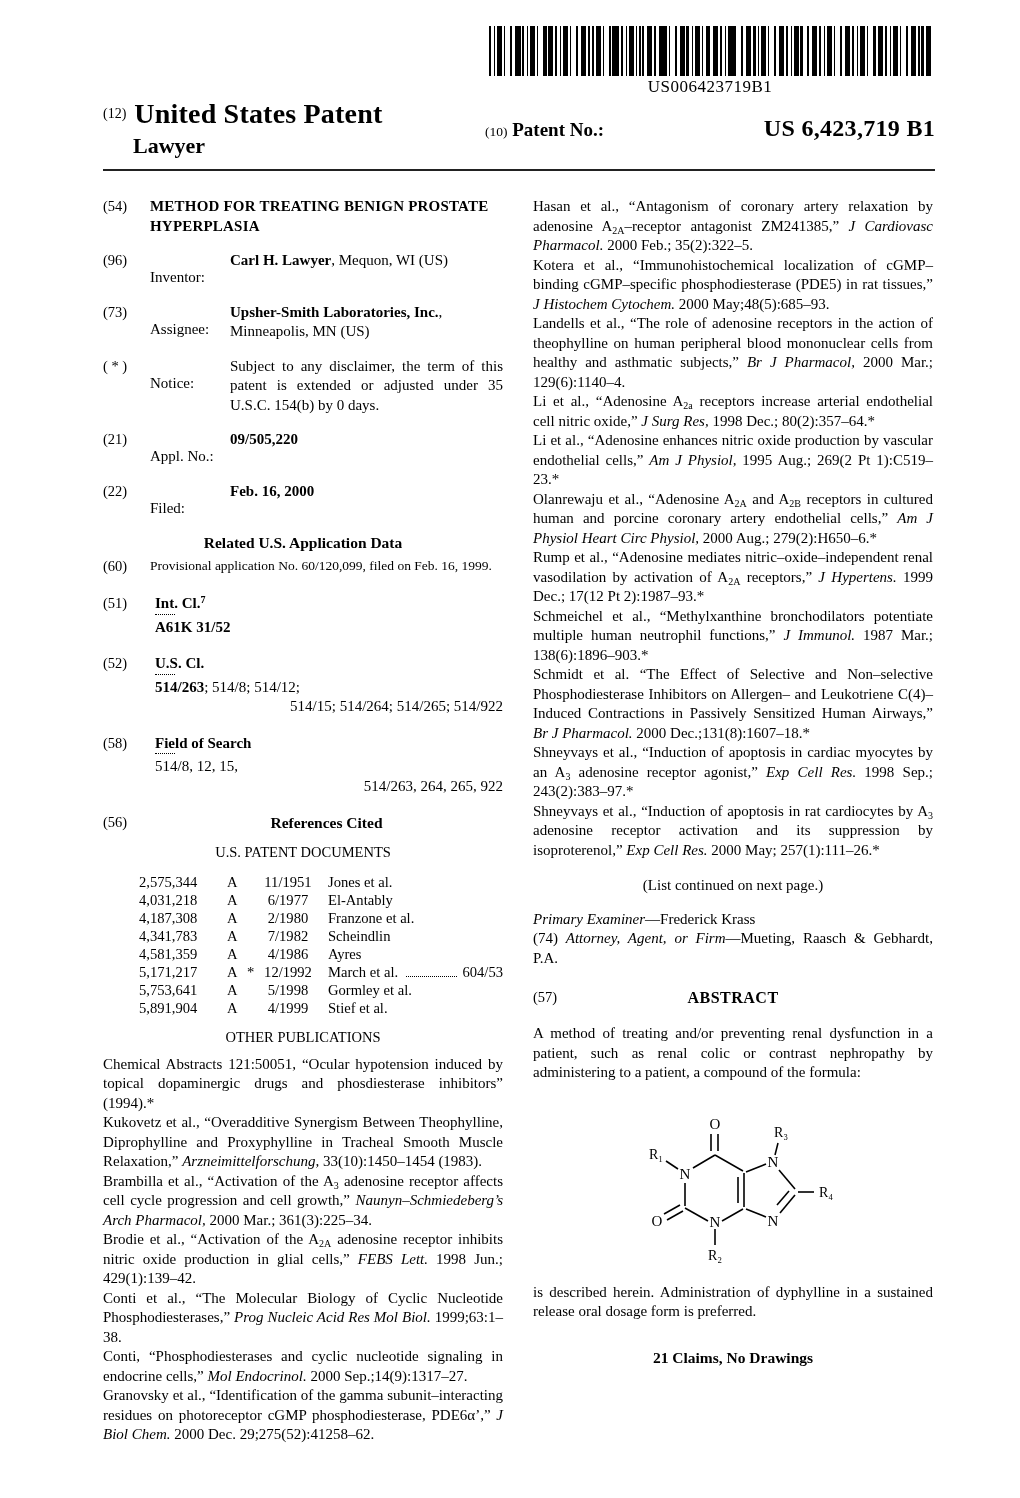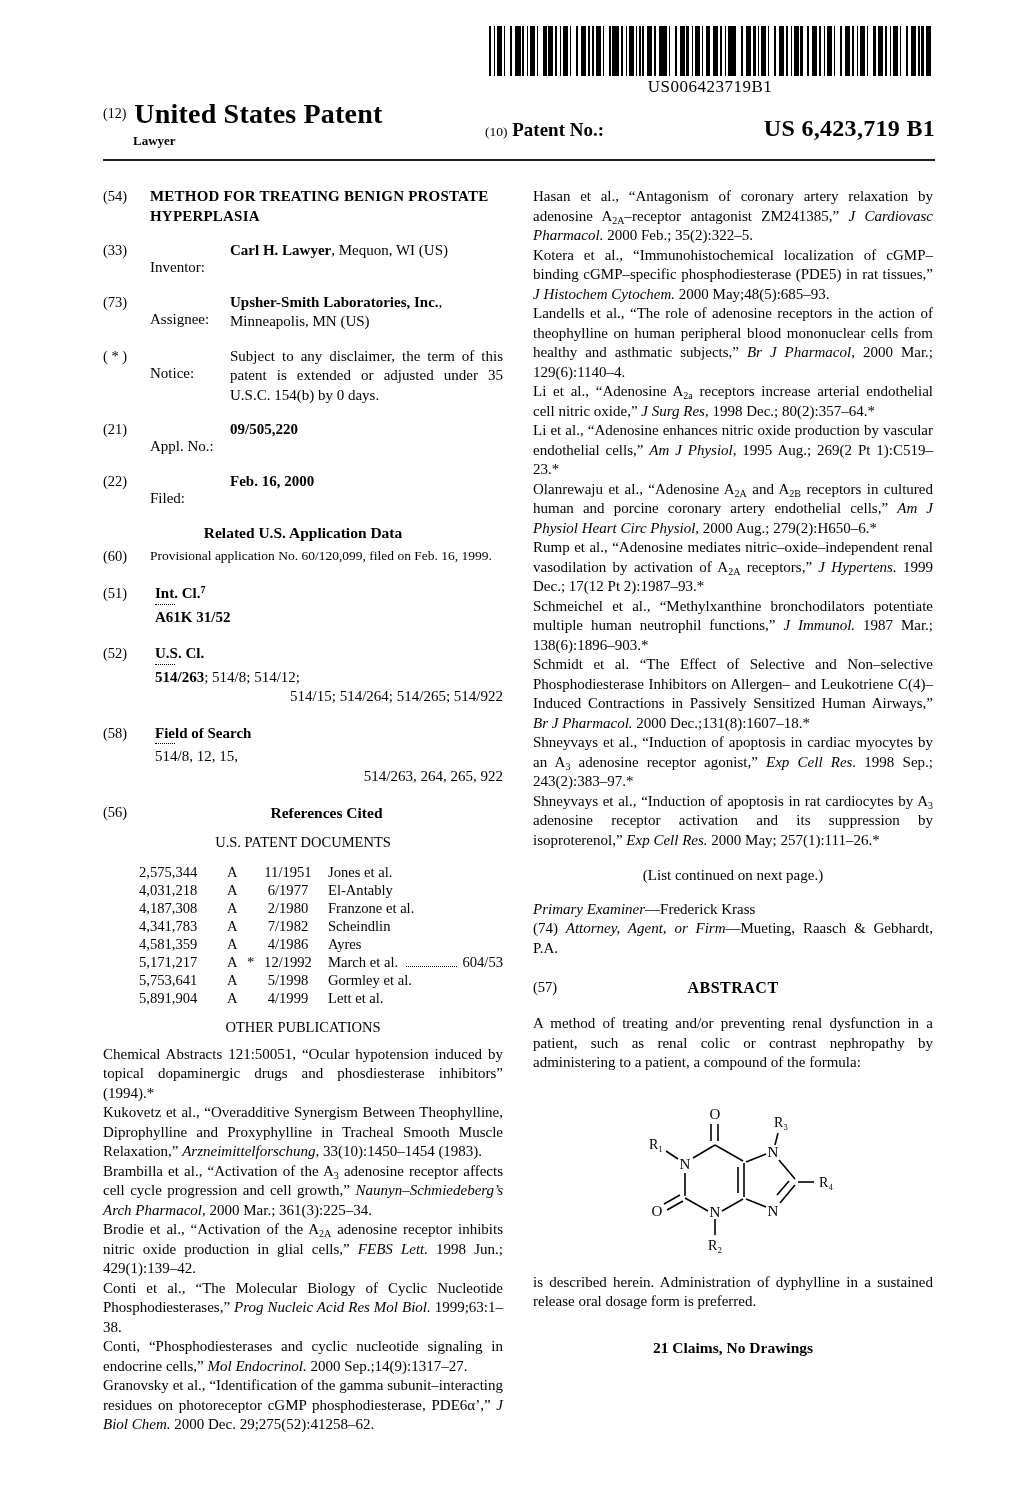--- a/index.html
+++ b/index.html
@@ -10,21 +10,21 @@
     color:#000; position:relative;
   }
   .page { padding:26px 85px 0 103px; }
 
   
   .masthead { display:flex; justify-content:space-between; }
   .mast-left { padding-top:72px; }
   .kind-line { display:flex; align-items:center; gap:8px; }
   .kind-num { font-size:14px; }
   .doc-type { font-size:28px; font-weight:bold; letter-spacing:.2px; }
-  .surname { font-size:13px; font-weight:bold; margin:3px 0 0 30px; }
+  .surname { font-size:22px; font-weight:bold; margin:3px 0 0 30px; }
   .mast-right { width:450px; }
   .barcode {
     height:50px; width:444px; margin-left:4px;
     background-image:
       repeating-linear-gradient(90deg, transparent 0 9px, #000 9px 11px, transparent 11px 29px, #000 29px 32px, transparent 32px 47px),
       repeating-linear-gradient(90deg, #000 0 2px, #fff 2px 5px, #000 5px 6px, #fff 6px 8px, #000 8px 13px, #fff 13px 15px, #000 15px 16px, #fff 16px 21px, #000 21px 23px, #fff 23px 26px, #000 26px 31px, #fff 31px 33px);
   }
   .barcode-text { text-align:center; font-size:17px; margin-top:1px; letter-spacing:.5px; }
   .num-rows { margin-top:16px; }
   .num-row { display:flex; justify-content:space-between; align-items:baseline; line-height:1.25; }
@@ -110,21 +110,21 @@
   <div class="cols">
 
     <div class="col">
 
       <div class="entry">
         <span class="tag">(54)</span>
         <span class="val title-val">METHOD FOR TREATING BENIGN PROSTATE HYPERPLASIA</span>
       </div>
 
       <div class="entry">
-        <span class="tag">(33)</span>
+        <span class="tag">(96)</span>
         <span class="lbl">Inventor:</span>
         <span class="val"><b>Carl H. Lawyer</b>, Mequon, WI (US)</span>
       </div>
 
       <div class="entry">
         <span class="tag">(73)</span>
         <span class="lbl">Assignee:</span>
         <span class="val" style="text-align:left"><b>Upsher-Smith Laboratories, Inc.</b>,<br>Minneapolis, MN (US)</span>
       </div>
 
@@ -243,21 +243,21 @@
             <span class="pd-kind">A</span>
             <span class="pd-star"></span>
             <span class="pd-date">5/1998</span>
             <span class="pd-name">Gormley et al.</span>
         </div>
         <div class="pat-row">
           <span class="pd-num">5,891,904</span>
             <span class="pd-kind">A</span>
             <span class="pd-star"></span>
             <span class="pd-date">4/1999</span>
-            <span class="pd-name">Lett et al.</span>
+            <span class="pd-name">Stief et al.</span>
         </div>
       </div>
 
       <div class="center-sub" style="margin-bottom:8px">OTHER PUBLICATIONS</div>
 
       <div class="pubs">
         <p>Chemical Abstracts 121:50051, “Ocular hypotension induced by topical dopaminergic drugs and phosdiesterase inhibitors” (1994).*</p>
         <p>Kukovetz et al., “Overadditive Synergism Between Theophylline, Diprophylline and Proxyphylline in Tracheal Smooth Muscle Relaxation,” <i>Arzneimittelforschung,</i> 33(10):1450–1454 (1983).</p>
         <p>Brambilla et al., “Activation of the A<sub>3</sub> adenosine receptor affects cell cycle progression and cell growth,” <i>Naunyn–Schmiedeberg’s Arch Pharmacol,</i> 2000 Mar.; 361(3):225–34.</p>
         <p>Brodie et al., “Activation of the A<sub>2A</sub> adenosine receptor inhibits nitric oxide production in glial cells,” <i>FEBS Lett.</i> 1998 Jun.; 429(1):139–42.</p>

